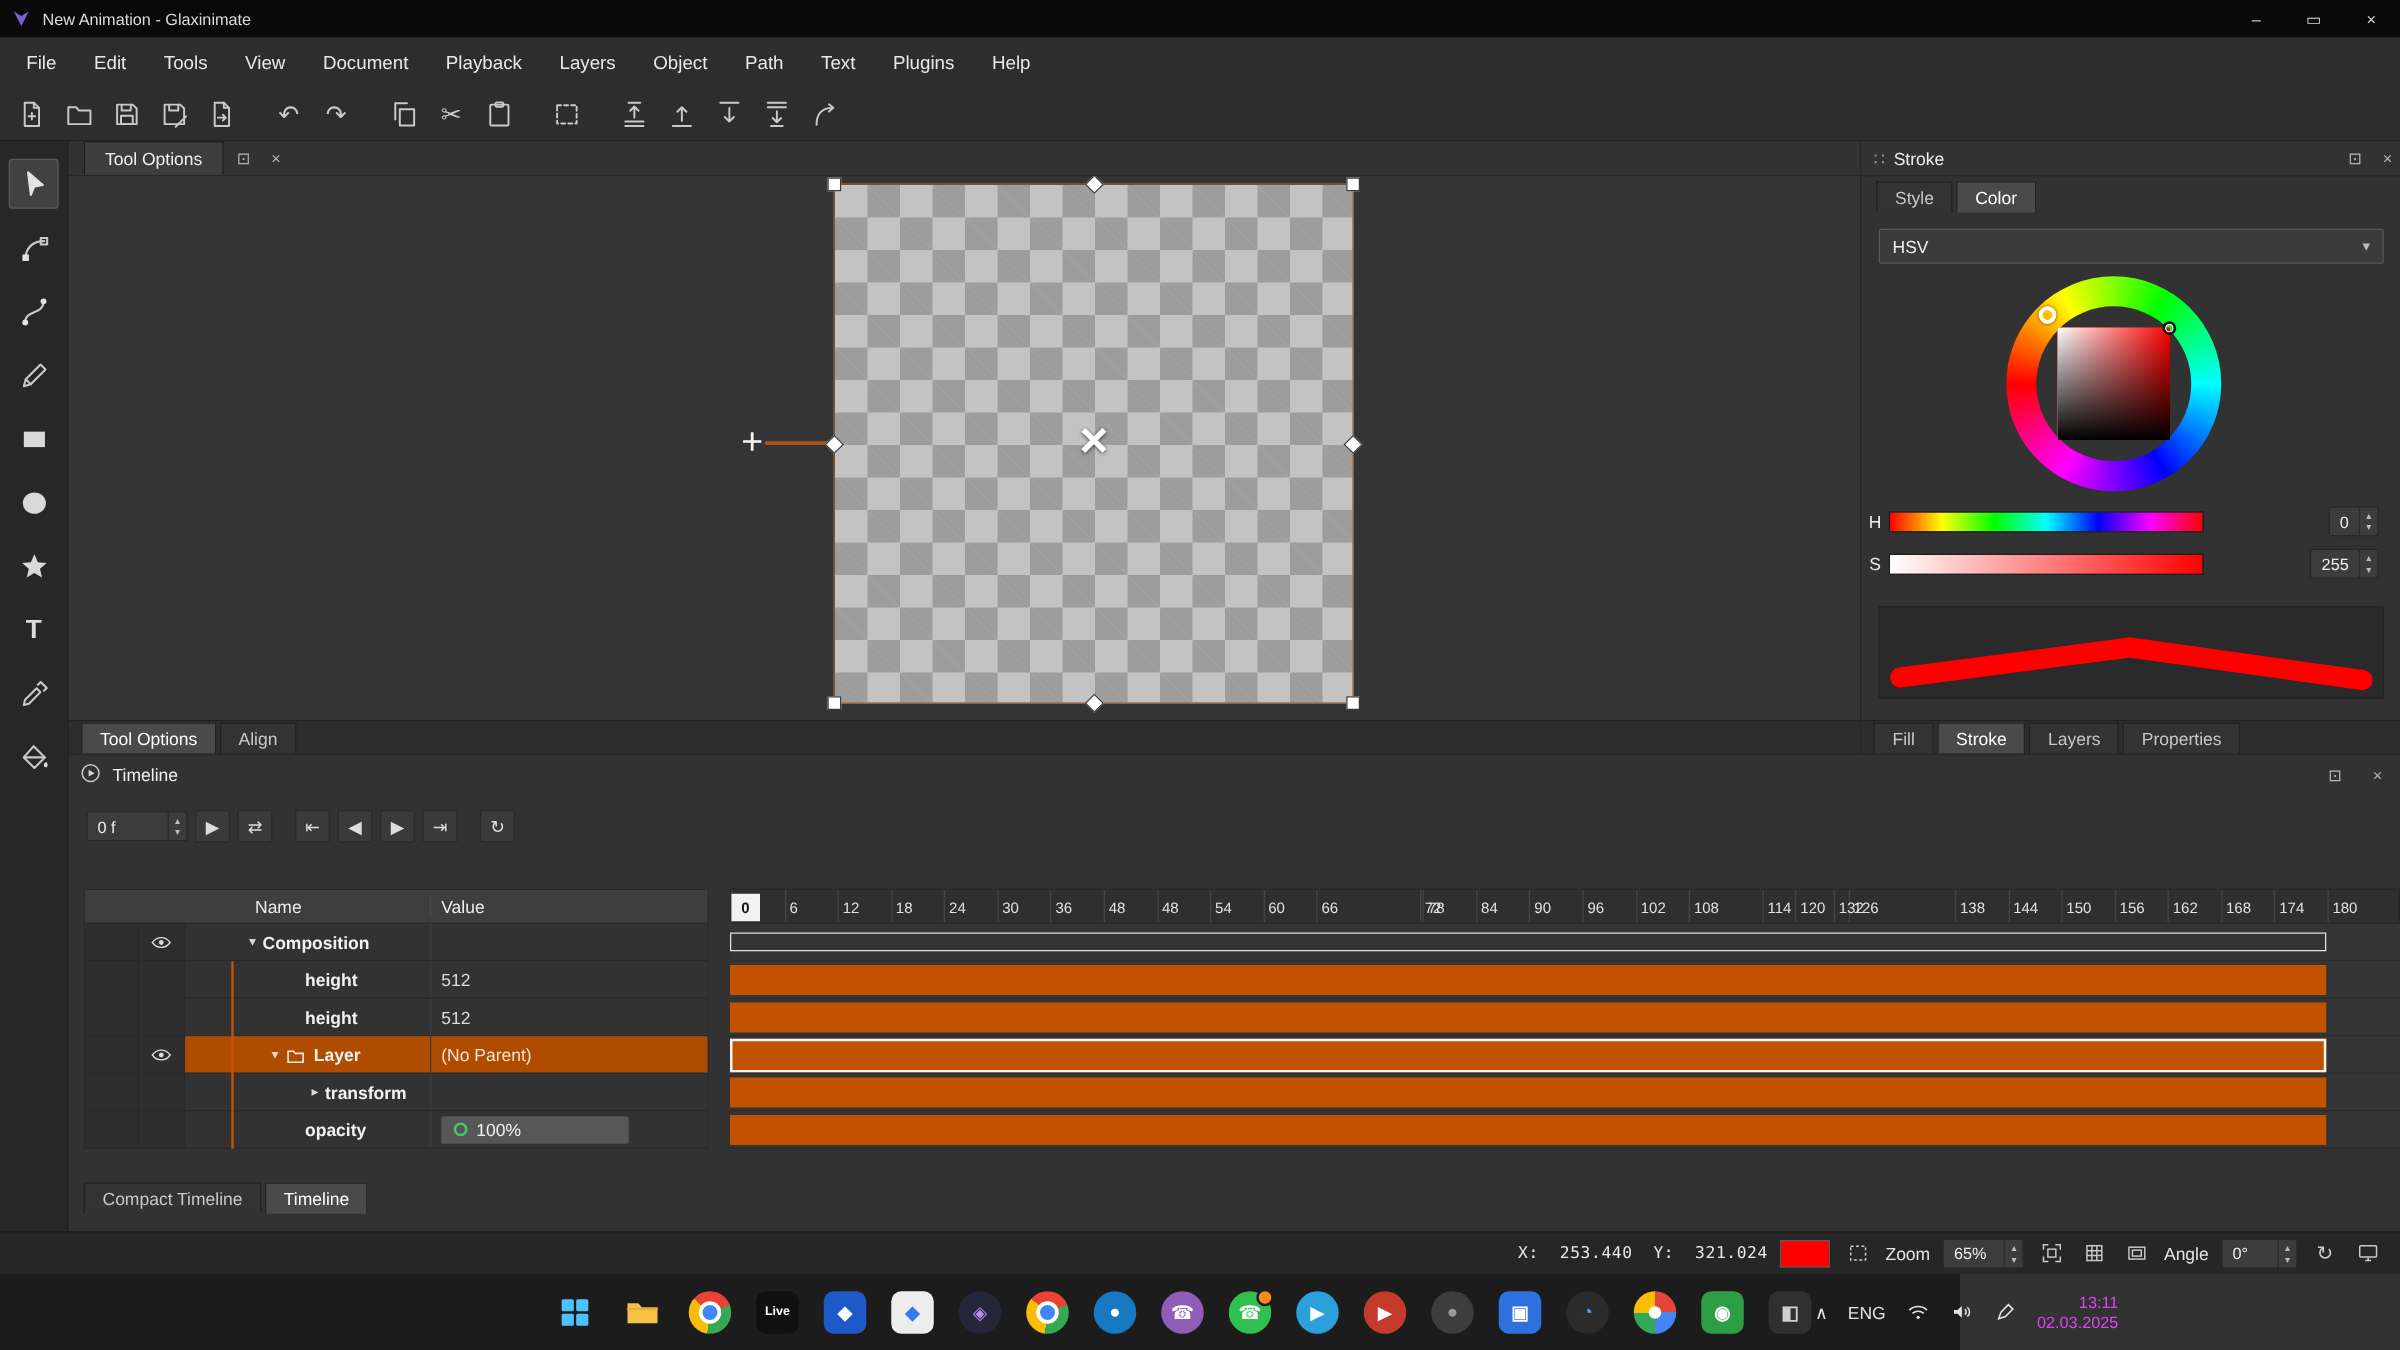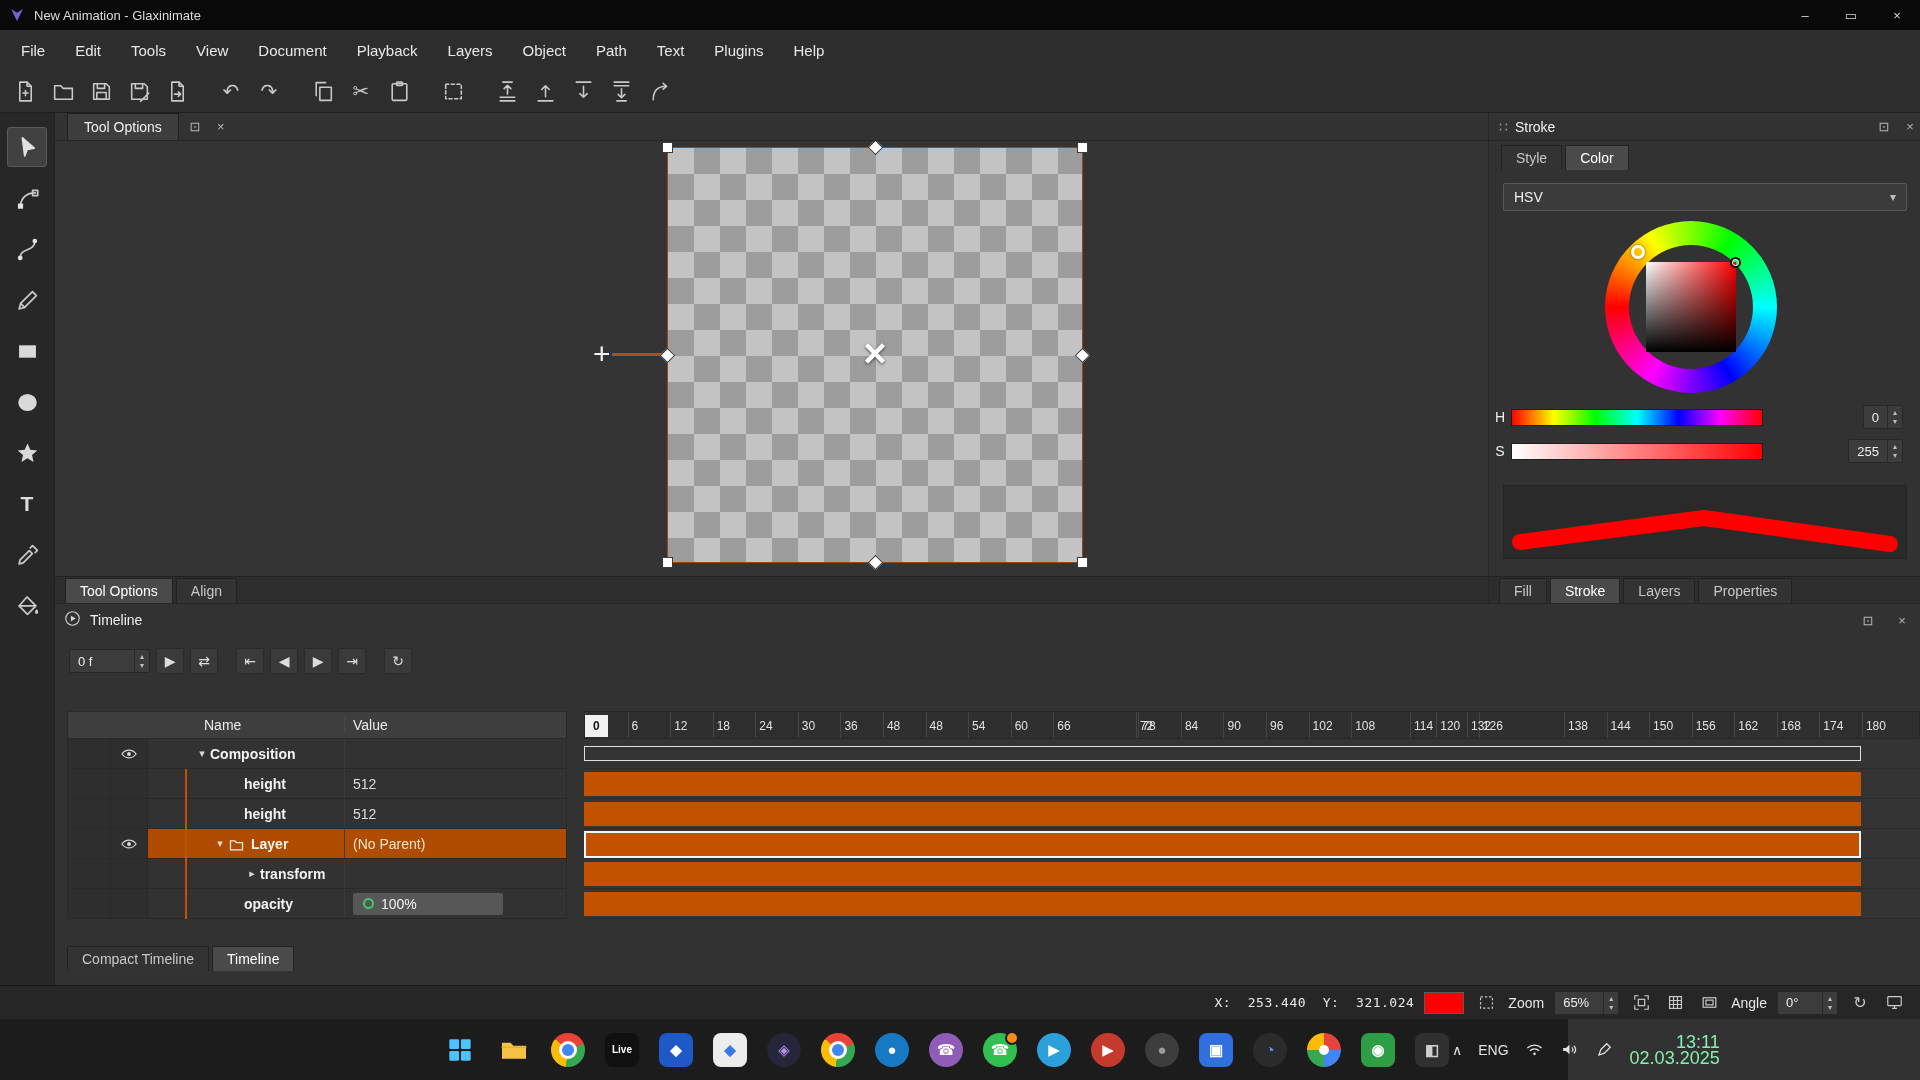--- a/index.html
+++ b/index.html
@@ -146,21 +146,21 @@
           background:conic-gradient(from -50deg,#ea4335 0 33%,#34a853 33% 66%,#fbbc05 66% 100%)}
   .chrome::before{content:"";position:absolute;inset:8px;background:#fff;border-radius:50%}
   .chrome::after{content:"";position:absolute;inset:11px;background:#4285f4;border-radius:50%}
   .pinwheel{width:34px;height:34px;border-radius:50%;position:relative;
             background:conic-gradient(#e5443c 0 25%,#4285f4 25% 50%,#34a853 50% 75%,#fbbc05 75% 100%)}
   .pinwheel::before{content:"";position:absolute;inset:12px;background:#fff;border-radius:50%}
   .badge{position:absolute;top:1px;right:1px;width:14px;height:14px;border-radius:50%;background:#ff8c1a;border:2px solid #1c1c1c}
   .tray{margin-left:auto;display:flex;align-items:center;gap:16px;padding-right:14px}
   .tray .t-ic{display:flex;align-items:center;justify-content:center;color:#e2e2e2;font-size:14px}
   .tray svg{width:19px;height:19px}
-  .clock{text-align:right;font-size:18px;line-height:16px;color:#86efac}
+  .clock{text-align:right;font-size:13px;line-height:16px;color:#d946ef}
 </style>
 </head>
 <body>
 
 <div class="screen">
 
   <div class="titlebar">
     <span class="app-logo">
       <svg viewBox="0 0 24 24">
           <path d="M4 4l8 16 8-16-8 5z" fill="#7a5fd0"></path>

